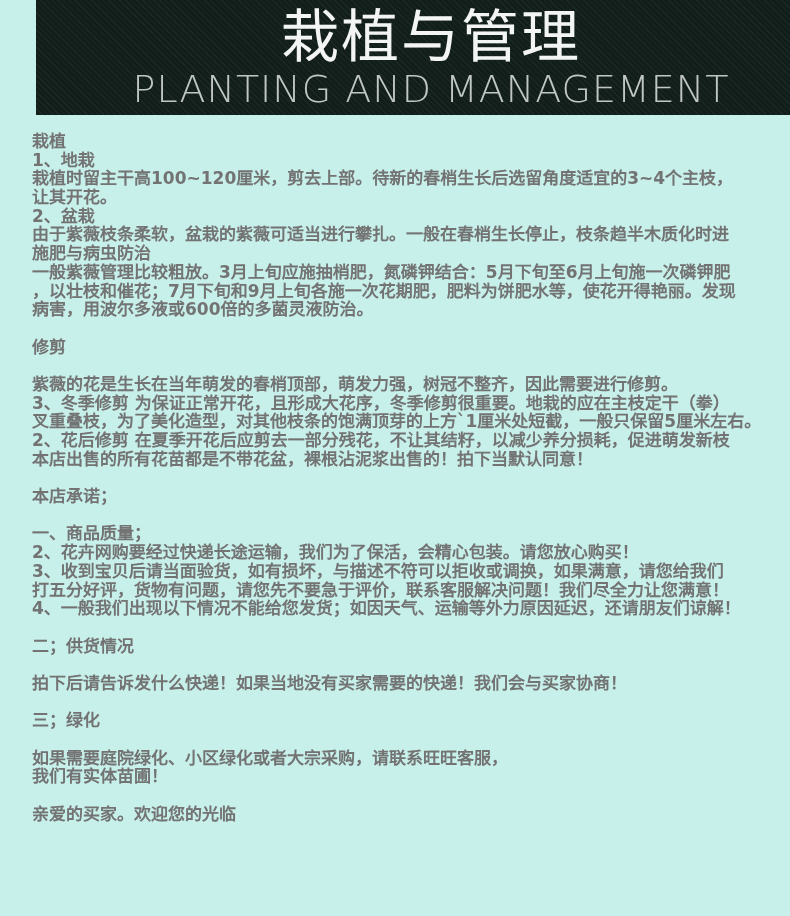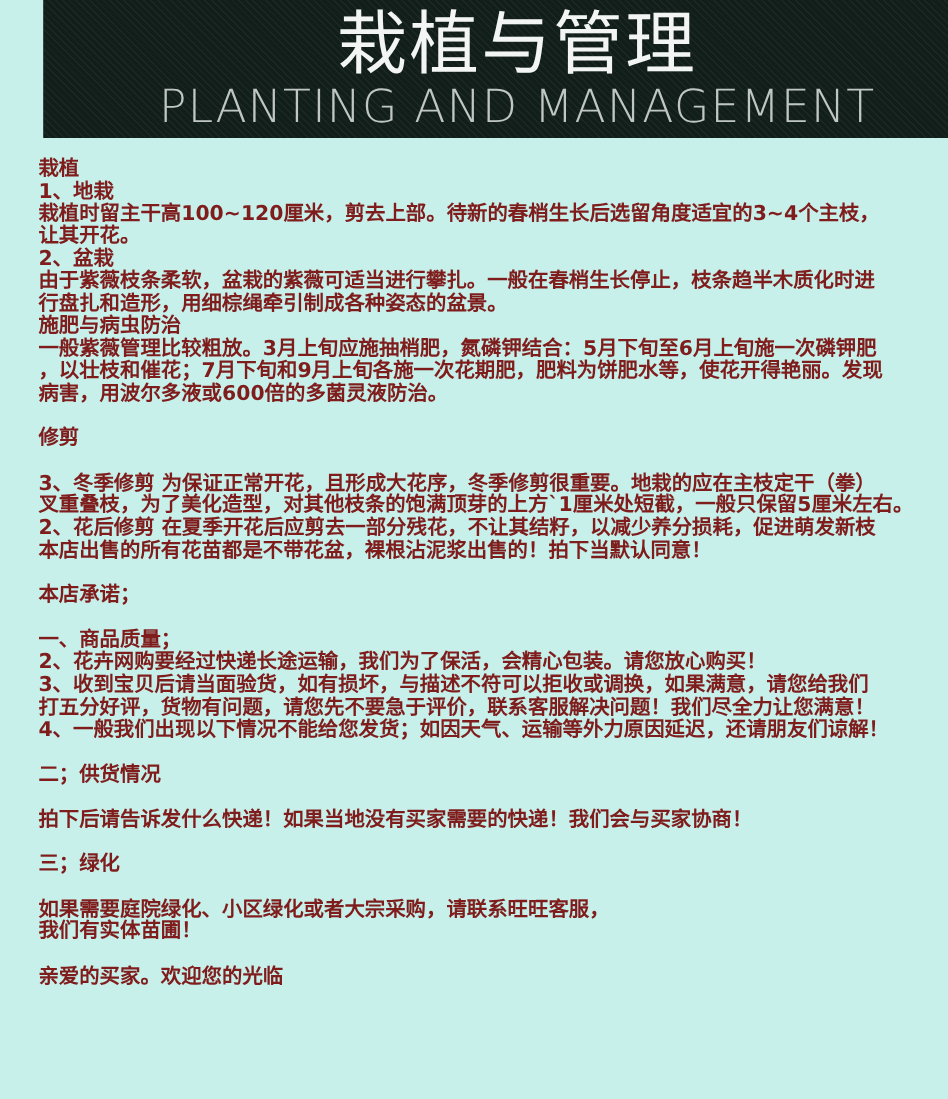--- a/index.html
+++ b/index.html
@@ -71,35 +71,35 @@
 </head>
 <body>
 
 <div class="page">
 
   <header class="banner" style="background-color: rgb(17, 30, 25);">
     <div class="banner-title" style="color: rgb(242, 245, 244);">栽植与管理</div>
     <div class="banner-subtitle" style="color: rgb(191, 198, 196);">PLANTING AND MANAGEMENT</div>
   </header>
 
-  <main class="content" style="background-color: rgb(199, 240, 234); color: #7f1d1d; padding-left: 32px;">
+  <main class="content" style="background-color: rgb(199, 240, 234); color: #737373; padding-left: 32px;">
       <div class="line">栽植</div>
       <div class="line">1、地栽</div>
       <div class="line">栽植时留主干高100~120厘米，剪去上部。待新的春梢生长后选留角度适宜的3~4个主枝，</div>
       <div class="line">让其开花。</div>
       <div class="line">2、盆栽</div>
       <div class="line">由于紫薇枝条柔软，盆栽的紫薇可适当进行攀扎。一般在春梢生长停止，枝条趋半木质化时进</div>
-      <div class="line">行盘扎和造形，用细棕绳牵引制成各种姿态的盆景。</div>
       <div class="line">施肥与病虫防治</div>
       <div class="line">一般紫薇管理比较粗放。3月上旬应施抽梢肥，氮磷钾结合：5月下旬至6月上旬施一次磷钾肥</div>
       <div class="line">，以壮枝和催花；7月下旬和9月上旬各施一次花期肥，肥料为饼肥水等，使花开得艳丽。发现</div>
       <div class="line">病害，用波尔多液或600倍的多菌灵液防治。</div>
       <div class="line">&nbsp;</div>
       <div class="line">修剪</div>
       <div class="line">&nbsp;</div>
+      <div class="line">紫薇的花是生长在当年萌发的春梢顶部，萌发力强，树冠不整齐，因此需要进行修剪。</div>
       <div class="line">3、冬季修剪 为保证正常开花，且形成大花序，冬季修剪很重要。地栽的应在主枝定干（拳）</div>
       <div class="line">叉重叠枝，为了美化造型，对其他枝条的饱满顶芽的上方`1厘米处短截，一般只保留5厘米左右。</div>
       <div class="line">2、花后修剪 在夏季开花后应剪去一部分残花，不让其结籽，以减少养分损耗，促进萌发新枝</div>
       <div class="line">本店出售的所有花苗都是不带花盆，裸根沾泥浆出售的！拍下当默认同意！</div>
       <div class="line">&nbsp;</div>
       <div class="line">本店承诺；</div>
       <div class="line">&nbsp;</div>
       <div class="line">一、商品质量；</div>
       <div class="line">2、花卉网购要经过快递长途运输，我们为了保活，会精心包装。请您放心购买！</div>
       <div class="line">3、收到宝贝后请当面验货，如有损坏，与描述不符可以拒收或调换，如果满意，请您给我们</div>

